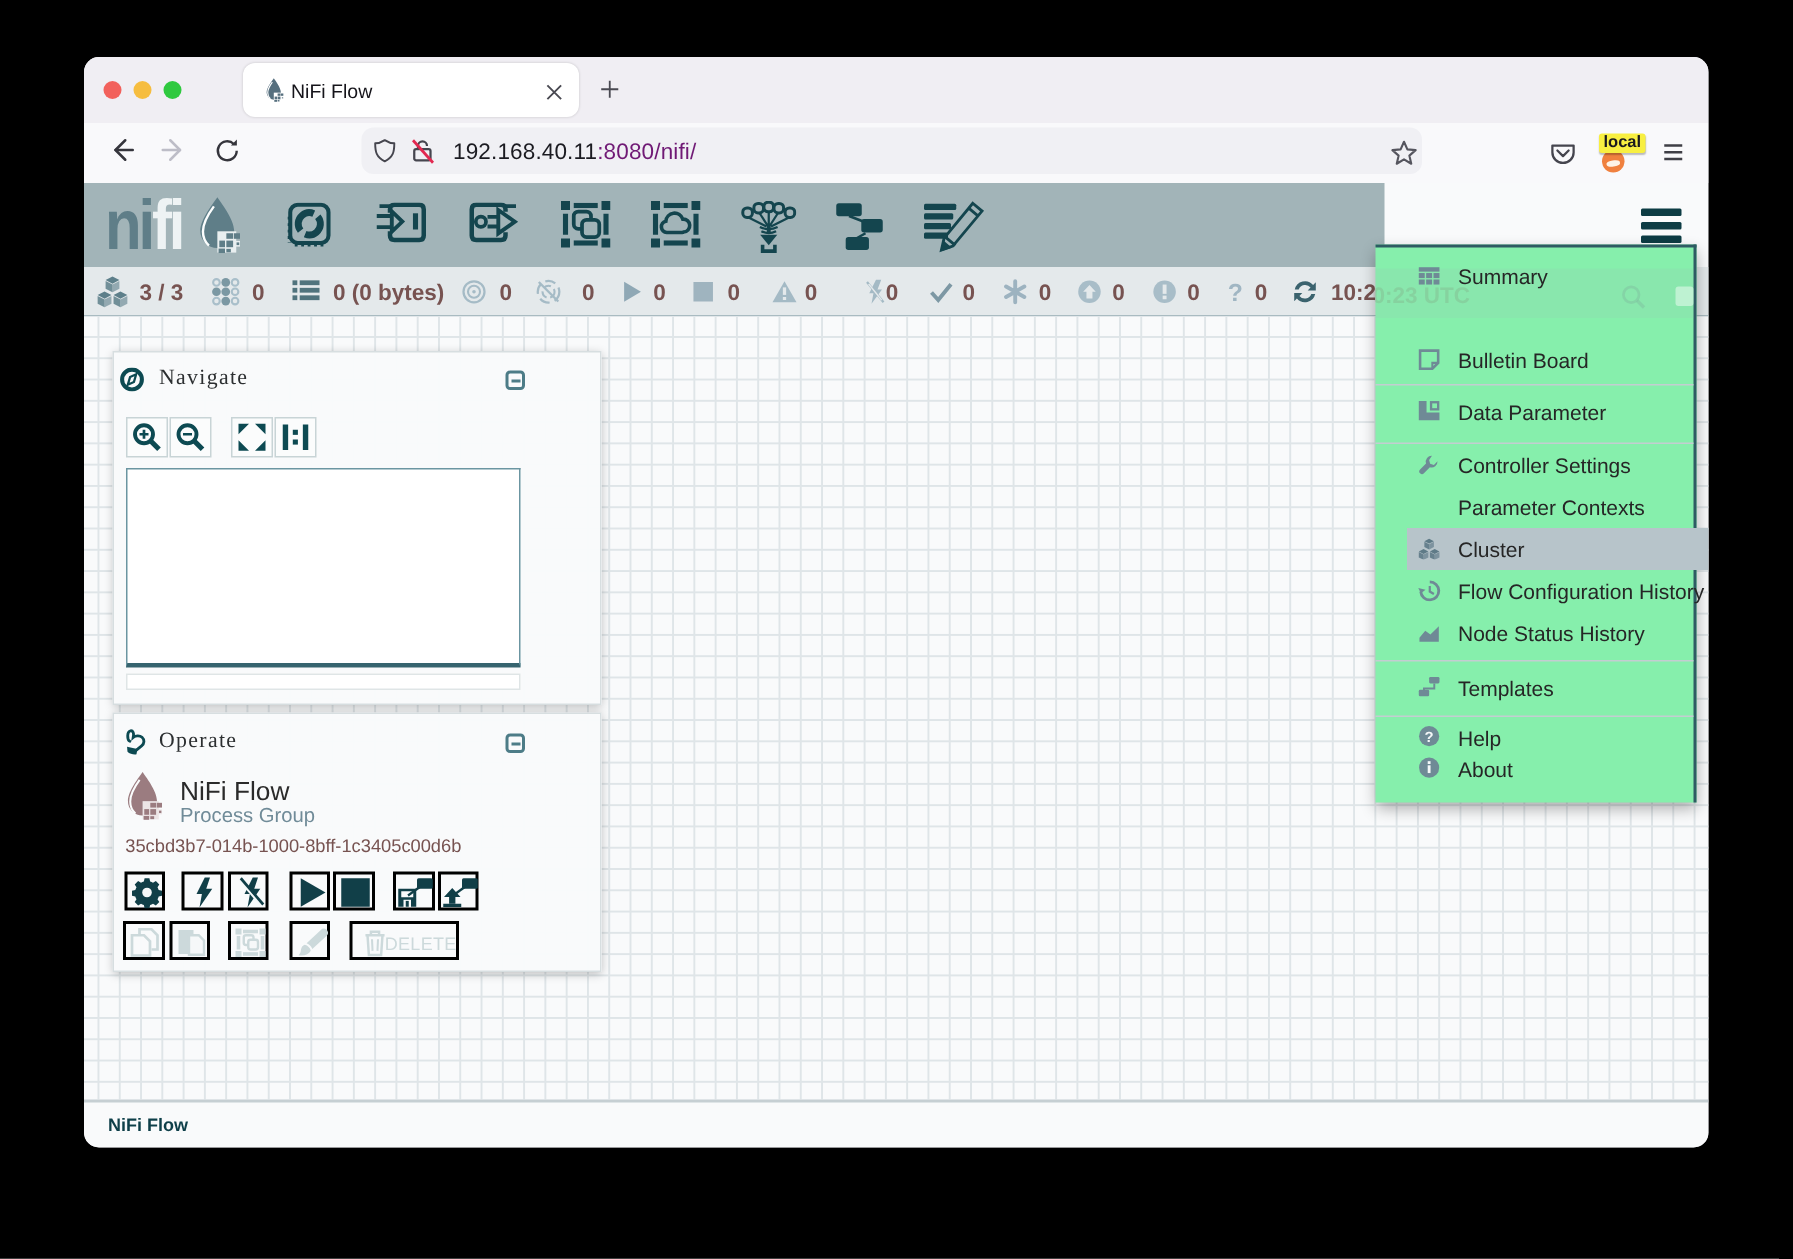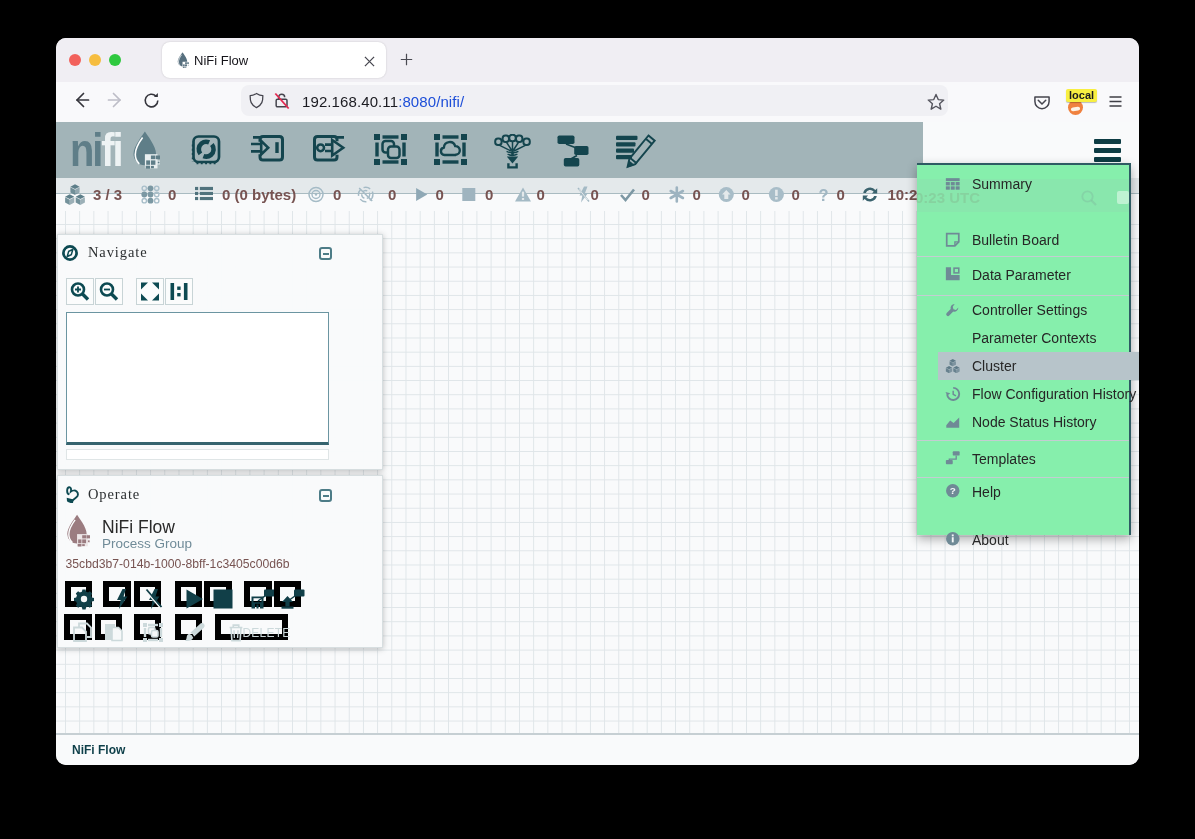--- a/index.html
+++ b/index.html
@@ -9,41 +9,41 @@
   
   #tabbar { position:absolute; left:0; top:0; width:1083px; height:44px; background:#f0eef3; }
   .tl { position:absolute; top:55.5px; width:12px; height:12px; border-radius:50%; }
   #tab { position:absolute; left:106px; top:4px; width:224px; height:36px; background:#fff; border-radius:8px; box-shadow:0 0 2px rgba(0,0,0,0.18); }
   #tab .title { position:absolute; left:32px; top:10.5px; font-size:13px; color:#15141a; }
   #tabclose { position:absolute; left:202px; top:14px; width:11px; height:11px; }
   #newtab { position:absolute; left:344px; top:14.5px; width:13px; height:13px; }
   #navbar { position:absolute; left:0; top:44px; width:1083px; height:40px; background:#f9f9fb; }
   #urlbar { position:absolute; left:185px; top:3px; width:707px; height:30.5px; background:#f0f0f4; border-radius:8px; }
   #urltext { position:absolute; left:246px; top:11px; font-size:15px; color:#1b1b21; letter-spacing:0.1px; }
-  #urltext .dim { color:#1d4ed8; }
+  #urltext .dim { color:#701a75; }
   
   #nhead { position:absolute; left:0; top:84px; width:867px; height:56px; background:#a2b4b8; }
   
-  #sbar { position:absolute; left:0; top:140px; width:1083px; height:16px; background:#e4e9eb; border-bottom:1.5px solid #a9bbc1; }
+  #sbar { position:absolute; left:0; top:140px; width:1083px; height:33px; background:#e4e9eb; border-bottom:1.5px solid #a9bbc1; }
   
   #canvas { position:absolute; left:0; top:173px; width:1083px; height:522px;
      background-image: linear-gradient(to right, #dfe5e8 1px, transparent 1px), linear-gradient(to bottom, #dfe5e8 1px, transparent 1px);
      background-size:14.2px 14.2px; background-position:9px 13px; background-color:#f9fafb; }
   
   #crumb { position:absolute; left:0; top:695px; width:1083px; height:32px; background:rgba(249,250,251,0.93); border-top:2px solid #c6cfd3; }
   #crumb span { position:absolute; left:16px; top:8px; font-weight:bold; font-size:12px; color:#0e3f49; }
   
-  .panel { position:absolute; left:1px; width:326px; background:rgba(249,250,251,0.97); border:1px solid #d7dee0; box-shadow:0 1px 6px rgba(0,0,0,0.25); }
+  .panel { position:absolute; left:19px; width:326px; background:rgba(249,250,251,0.97); border:1px solid #d7dee0; box-shadow:0 1px 6px rgba(0,0,0,0.25); }
   #nav-panel { top:196px; height:236px; }
   #op-panel  { top:437px; height:173px; }
   .ptitle { font-family:"Liberation Serif", serif; font-size:14.5px; color:#2c2f31; letter-spacing:0.9px; }
   .pbtn { position:absolute; width:13px; height:13px; border:2px solid #4d7c87; border-radius:3px; }
   .pbtn::after { content:""; position:absolute; left:1.5px; top:3.5px; width:6px; height:2px; background:#4d7c87; }
   .nbtn { position:absolute; width:28px; height:27px; background:#fbfcfc; border:1px solid #c8d4d6; }
-  .obtn { position:absolute; width:27.5px; height:26px; border:6px solid #000000; }
+  .obtn { position:absolute; width:27.5px; height:26px; border:2px solid #000000; }
   
   #menu { position:absolute; left:861px; top:125px; width:214px; height:372px; background:#86efac; border-top:2px solid #2e5b63; border-right:2px solid #2e5b63; box-shadow:0 4px 10px rgba(0,0,0,0.32); }
   .mi { position:absolute; left:0; width:100%; height:28px;margin-left:21px; }
   .mi .txt { position:absolute; left:34px; top:6.5px; font-size:14px; color:#262626; }
   .mi .ic { position:absolute; left:7px; top:6px; width:15.5px; height:15.5px; }
   .mdiv { position:absolute; left:0; width:100%; height:1px; background:#c3cdd1; }
 </style>
 </head>
 <body>
 <div id="win">
@@ -603,21 +603,21 @@
         <span class="txt">Templates</span>
       </div>
     <div class="mdiv" style="top:311.5px"></div>
     <div class="mi" style="top:312px">
         <svg class="ic" viewBox="0 0 18 18">
           <circle cx="9" cy="9" r="7.8" fill="#6f8a96"></circle>
           <text x="9" y="13.2" font-size="11.5" font-weight="bold" fill="#f4f7f8" text-anchor="middle" font-family="Liberation Sans">?</text>
         </svg>
         <span class="txt">Help</span>
       </div>
-    <div class="mi" style="top:360px">
+    <div class="mi" style="top:333px">
         <svg class="ic" viewBox="0 0 18 18">
           <circle cx="9" cy="9" r="7.8" fill="#6f8a96"></circle>
           <rect x="7.9" y="7.2" width="2.2" height="6" fill="#f4f7f8"></rect>
           <rect x="7.9" y="4" width="2.2" height="2.2" fill="#f4f7f8"></rect>
         </svg>
         <span class="txt">About</span>
       </div>
   </div>
 </div>
 

